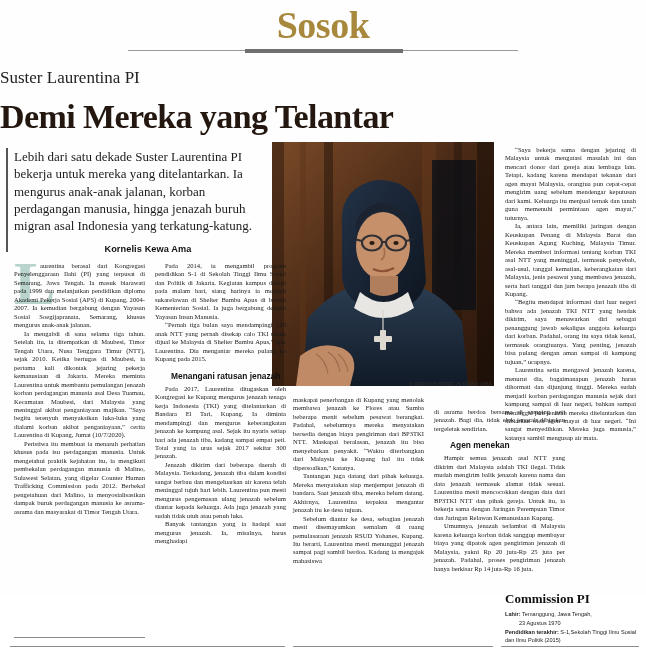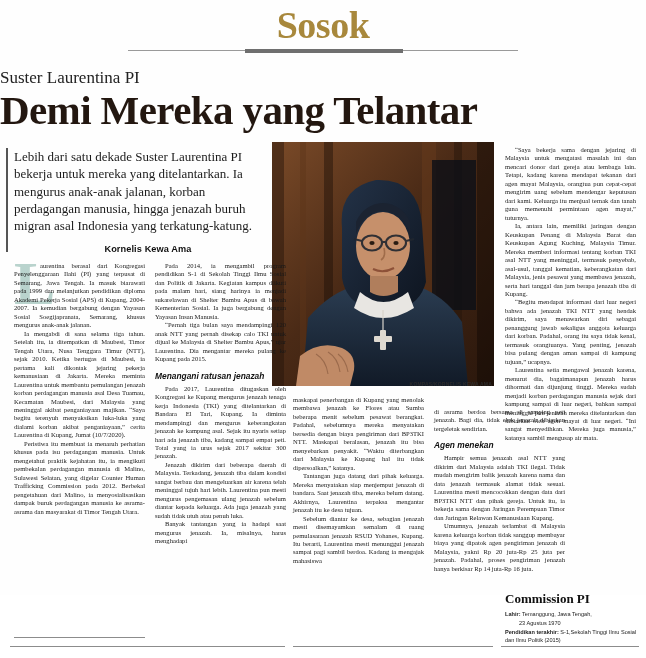--- a/index.html
+++ b/index.html
@@ -63,25 +63,25 @@
     text-align: left;
     margin-top: 14px;
   }
   .subject {
     font-size: 17px;
     color: #222;
     font-family: "Liberation Serif", serif;
     line-height: 1.1;
   }
   .headline {
-    font-size: 41px;
+    font-size: 34px;
     font-weight: bold;
     color: #231710;
     line-height: 1.02;
-    margin-top: 2px;
+    margin-top: 12px;
     letter-spacing: -0.6px;
   }
 
   
   .deck-wrap {
     position: absolute;
     left: 14px;
     top: 148px;
     width: 250px;
   }
@@ -161,24 +161,23 @@
     margin: 0;
     text-indent: 10px;
   }
   .col p.noindent { text-indent: 0; }
 
   .subhead {
     font-family: "Liberation Sans", sans-serif;
     font-weight: bold;
     font-size: 8.4px;
     color: #111;
-    margin: 7px 0 4px 0;
+    margin: 7px 0 4px 16px;
     text-indent: 0 !important;
     line-height: 1.2;
-    font-style: italic;
   }
 
   #col1 { left: 14px;  top: 262px; width: 131px; }
   #col1 p:first-child { text-indent: 26px; }
   #col2 { left: 155px; top: 262px; width: 131px; }
   #col3 { left: 293px; top: 396px; width: 131px; }
   #col4 { left: 434px; top: 408px; width: 131px; }
   #col5 { left: 505px; top: 146px; width: 131px; }
 
   

